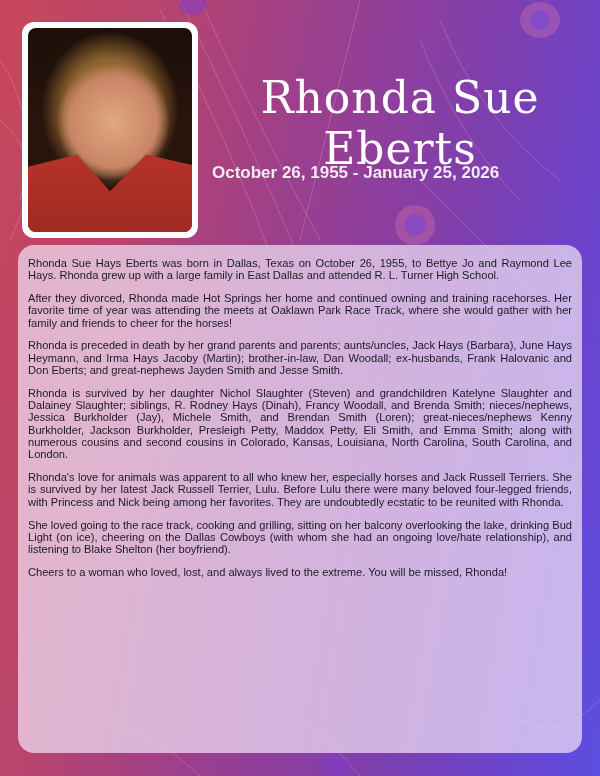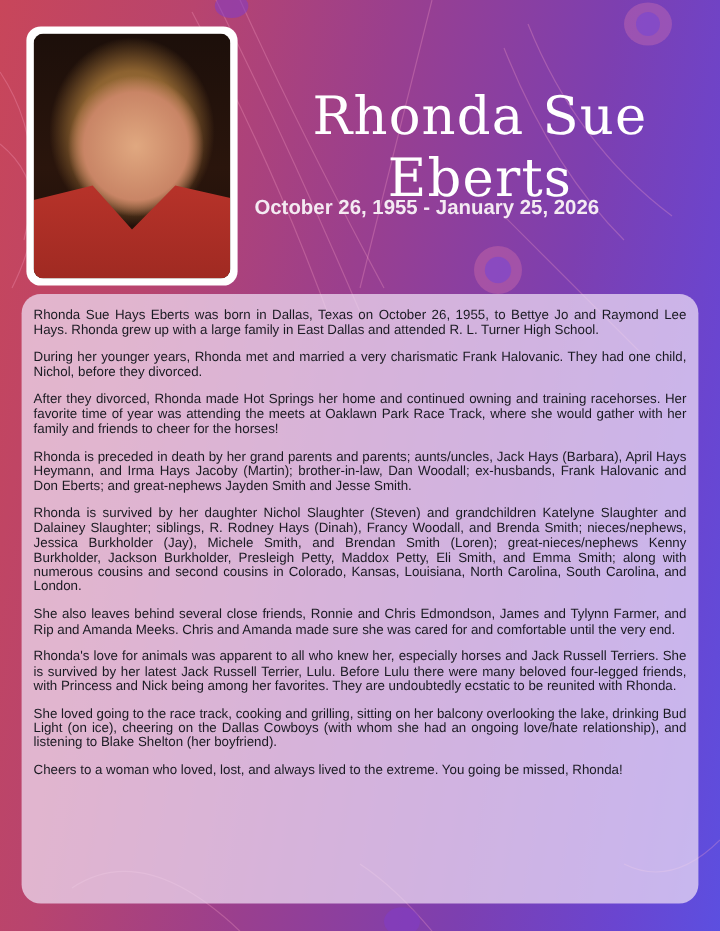--- a/index.html
+++ b/index.html
@@ -79,21 +79,19 @@
   <div class="photo" aria-label="Portrait of Rhonda Sue Eberts smiling in a red top">
     <div class="shirt"></div>
   </div>
 </div>
 
 <div class="name">Rhonda Sue Eberts</div>
 <div class="dates">October 26, 1955 - January 25, 2026</div>
 
 <div class="bio-box">
   <p>Rhonda Sue Hays Eberts was born in Dallas, Texas on October 26, 1955, to Bettye Jo and Raymond Lee Hays.  Rhonda grew up with a large family in East Dallas and attended R. L. Turner High School.</p>
-  <p>During her younger years, Rhonda met and married a very charismatic Frank Halovanic.  They had one child, Nichol, before they divorced.</p>
   <p>After they divorced, Rhonda made Hot Springs her home and continued owning and training racehorses. Her favorite time of year was attending the meets at Oaklawn Park Race Track, where she would gather with her family and friends to cheer for the horses!</p>
-  <p>Rhonda is preceded in death by her grand parents and parents; aunts/uncles, Jack Hays (Barbara), April Hays Heymann, and Irma Hays Jacoby (Martin); brother-in-law, Dan Woodall; ex-husbands, Frank Halovanic and Don Eberts; and great-nephews Jayden Smith and Jesse Smith.</p>
+  <p>Rhonda is preceded in death by her grand parents and parents; aunts/uncles, Jack Hays (Barbara), June Hays Heymann, and Irma Hays Jacoby (Martin); brother-in-law, Dan Woodall; ex-husbands, Frank Halovanic and Don Eberts; and great-nephews Jayden Smith and Jesse Smith.</p>
   <p>Rhonda is survived by her daughter Nichol Slaughter (Steven) and grandchildren Katelyne Slaughter and Dalainey Slaughter; siblings, R. Rodney Hays (Dinah), Francy Woodall, and Brenda Smith; nieces/nephews, Jessica Burkholder (Jay), Michele Smith, and Brendan Smith (Loren); great-nieces/nephews Kenny Burkholder, Jackson Burkholder, Presleigh Petty, Maddox Petty, Eli Smith, and Emma Smith; along with numerous cousins and second cousins in Colorado, Kansas, Louisiana, North Carolina, South Carolina, and London.</p>
-  <p>She also leaves behind several close friends, Ronnie and Chris Edmondson, James and Tylynn Farmer, and Rip and Amanda Meeks. Chris and Amanda made sure she was cared for and comfortable until the very end.</p>
   <p>Rhonda's love for animals was apparent to all who knew her, especially horses and Jack Russell Terriers. She is survived by her latest Jack Russell Terrier, Lulu. Before Lulu there were many beloved four-legged friends, with Princess and Nick being among her favorites.  They are undoubtedly ecstatic to be reunited with Rhonda.</p>
   <p>She loved going to the race track, cooking and grilling, sitting on her balcony overlooking the lake, drinking Bud Light (on ice), cheering on the Dallas Cowboys (with whom she had an ongoing love/hate relationship), and listening to Blake Shelton (her boyfriend).</p>
-  <p class="last">Cheers to a woman who loved, lost, and always lived to the extreme.  You going be missed, Rhonda!</p>
+  <p class="last">Cheers to a woman who loved, lost, and always lived to the extreme.  You will be missed, Rhonda!</p>
 </div>
 
 </body></html>

